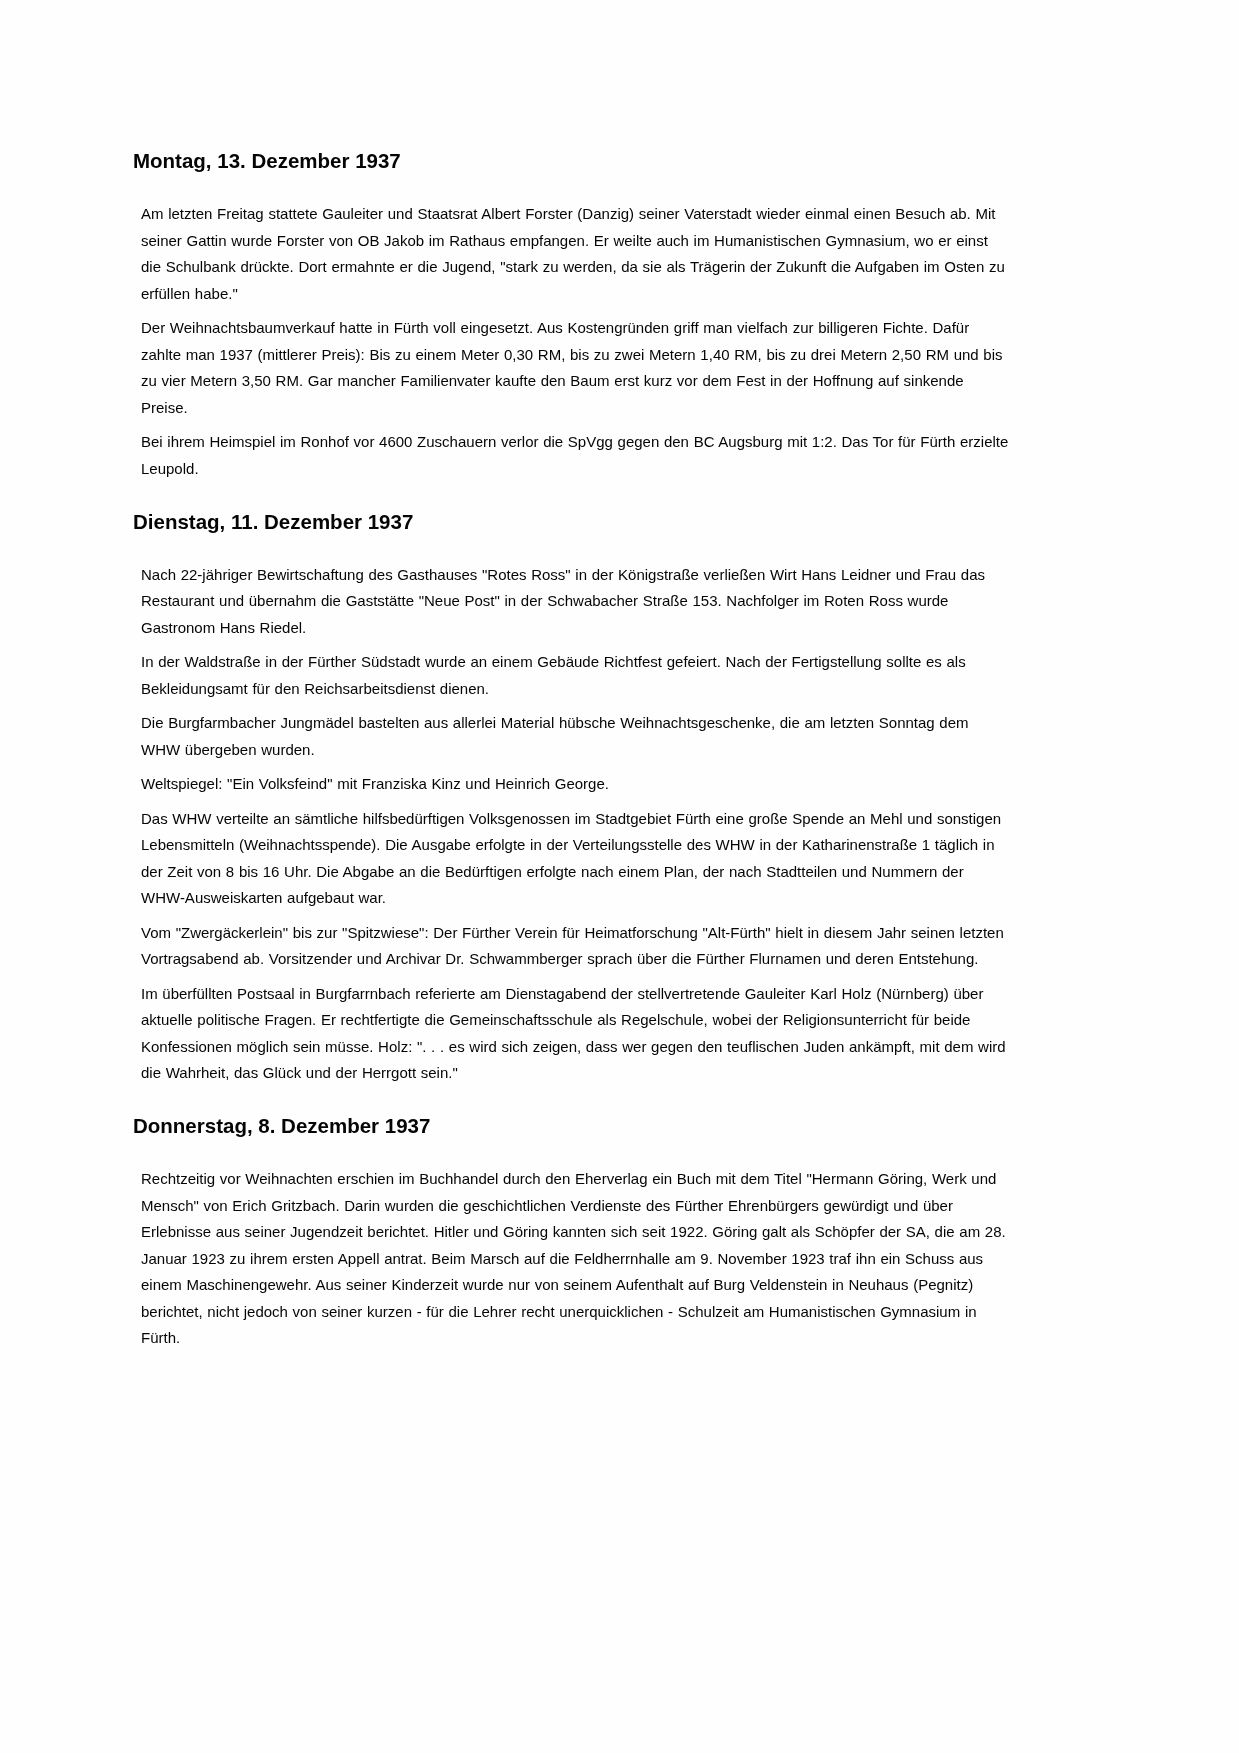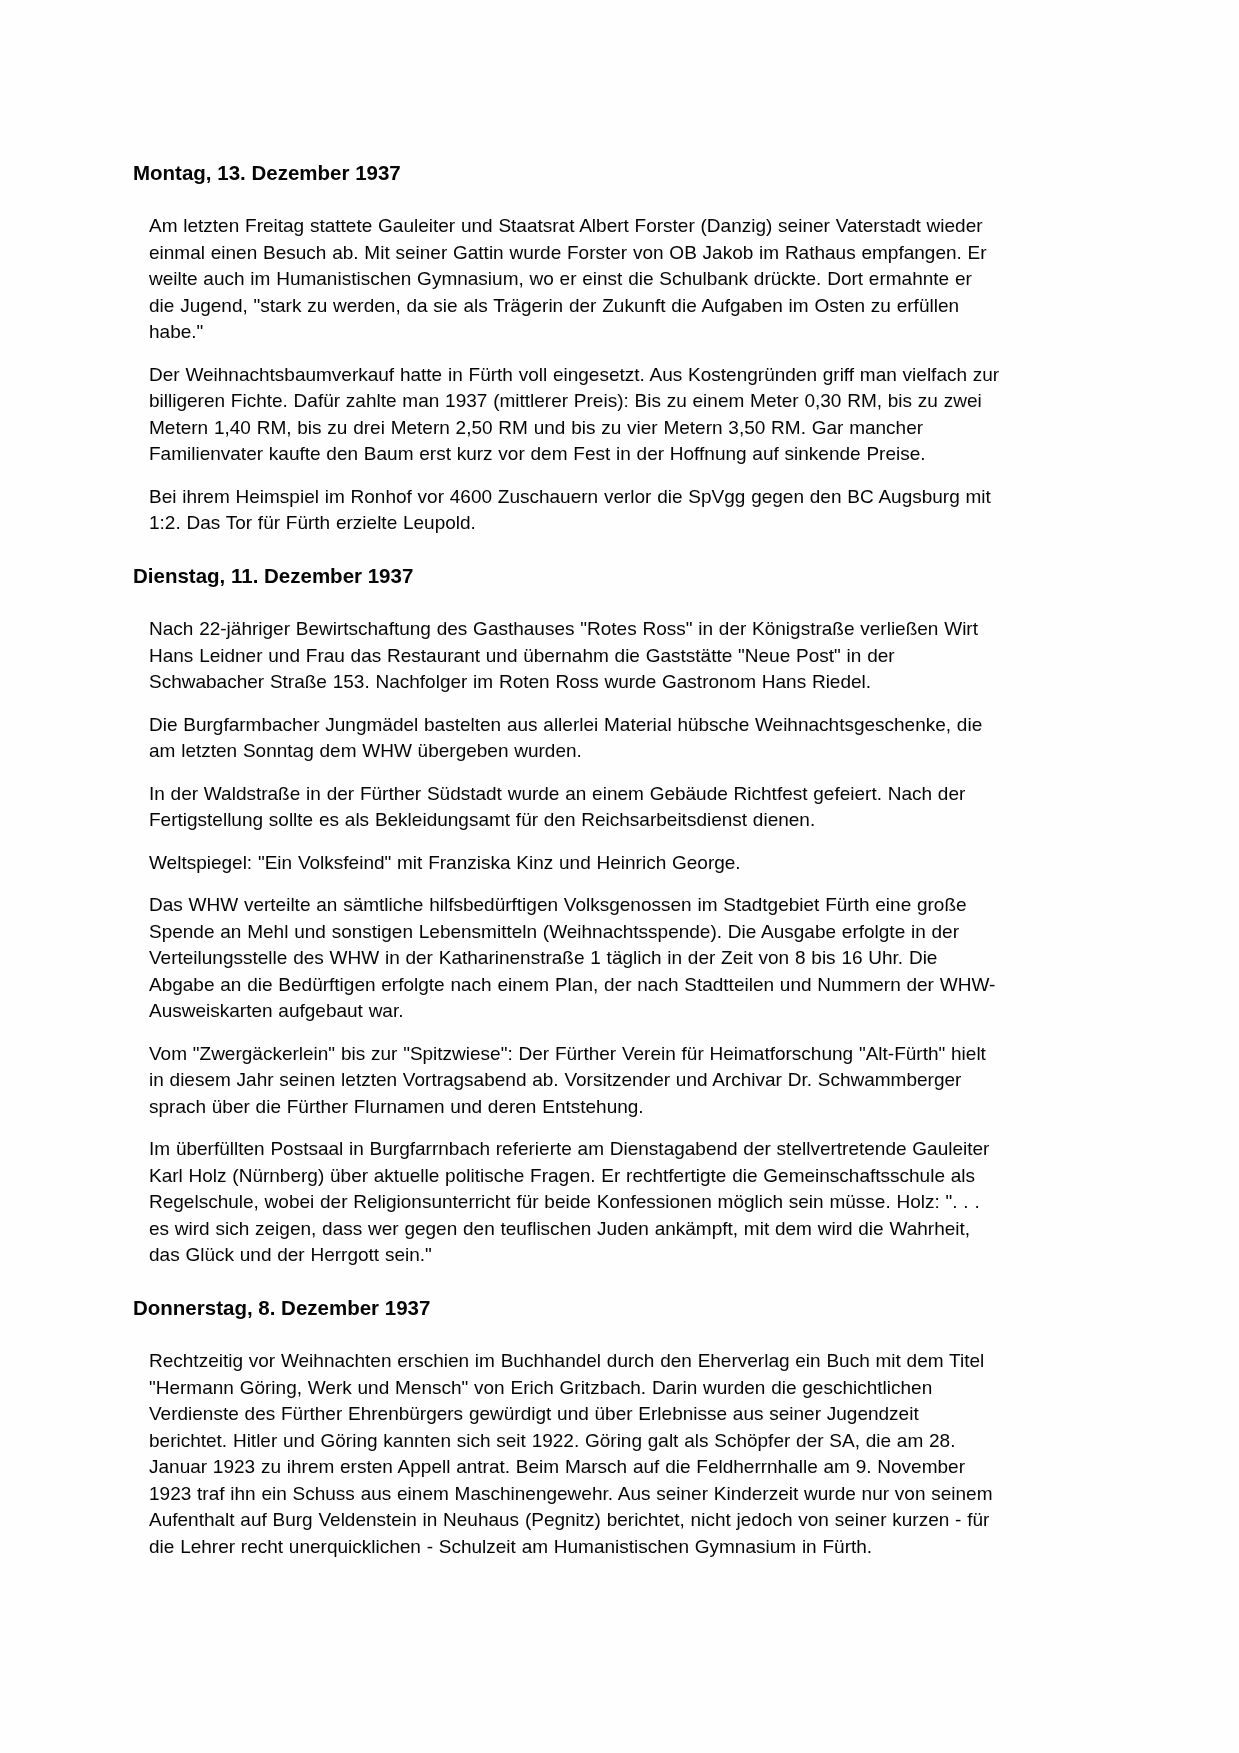--- a/index.html
+++ b/index.html
@@ -23,48 +23,48 @@
     top: 148px;
     width: 885px;
   }
   .section-heading {
     font-size: 20.5px;
     line-height: 26.5px;
     font-weight: bold;
     margin: 26.5px 0 26.5px 0;
   }
   .section:first-child .section-heading {
-    margin-top: 12px;
+    margin-top: 0;
   }
   .paragraph {
-    font-size: 19px;
+    font-size: 15px;
     line-height: 26.5px;
-    margin: 16px;
+    margin: 8px;
     text-align: left;
     word-spacing: 0.5px;
   }
 </style>
 </head>
 <body>
 
 <div class="page">
   <main class="content">
 
     <section class="section">
       <h2 class="section-heading">Montag, 13. Dezember 1937</h2>
       <p class="paragraph">Am letzten Freitag stattete Gauleiter und Staatsrat Albert Forster (Danzig) seiner Vaterstadt wieder einmal einen Besuch ab. Mit seiner Gattin wurde Forster von OB Jakob im Rathaus empfangen. Er weilte auch im Humanistischen Gymnasium, wo er einst die Schulbank drückte. Dort ermahnte er die Jugend, "stark zu werden, da sie als Trägerin der Zukunft die Aufgaben im Osten zu erfüllen habe."</p>
       <p class="paragraph">Der Weihnachtsbaumverkauf hatte in Fürth voll eingesetzt. Aus Kostengründen griff man vielfach zur billigeren Fichte. Dafür zahlte man 1937 (mittlerer Preis): Bis zu einem Meter 0,30 RM, bis zu zwei Metern 1,40 RM, bis zu drei Metern 2,50 RM und bis zu vier Metern 3,50 RM. Gar mancher Familienvater kaufte den Baum erst kurz vor dem Fest in der Hoffnung auf sinkende Preise.</p>
       <p class="paragraph">Bei ihrem Heimspiel im Ronhof vor 4600 Zuschauern verlor die SpVgg gegen den BC Augsburg mit 1:2. Das Tor für Fürth erzielte Leupold.</p>
     </section>
 
     <section class="section">
       <h2 class="section-heading">Dienstag, 11. Dezember 1937</h2>
       <p class="paragraph">Nach 22-jähriger Bewirtschaftung des Gasthauses "Rotes Ross" in der Königstraße verließen Wirt Hans Leidner und Frau das Restaurant und übernahm die Gaststätte "Neue Post" in der Schwabacher Straße 153. Nachfolger im Roten Ross wurde Gastronom Hans Riedel.</p>
+      <p class="paragraph">In der Waldstraße in der Fürther Südstadt wurde an einem Gebäude Richtfest gefeiert. Nach der Fertigstellung sollte es als Bekleidungsamt für den Reichsarbeitsdienst dienen.</p>
       <p class="paragraph">Die Burgfarmbacher Jungmädel bastelten aus allerlei Material hübsche Weihnachtsgeschenke, die am letzten Sonntag dem WHW übergeben wurden.</p>
-      <p class="paragraph">In der Waldstraße in der Fürther Südstadt wurde an einem Gebäude Richtfest gefeiert. Nach der Fertigstellung sollte es als Bekleidungsamt für den Reichsarbeitsdienst dienen.</p>
       <p class="paragraph">Weltspiegel: "Ein Volksfeind" mit Franziska Kinz und Heinrich George.</p>
     </section>
 
     <section class="section">
       <p class="paragraph">Das WHW verteilte an sämtliche hilfsbedürftigen Volksgenossen im Stadtgebiet Fürth eine große Spende an Mehl und sonstigen Lebensmitteln (Weihnachtsspende). Die Ausgabe erfolgte in der Verteilungsstelle des WHW in der Katharinenstraße 1 täglich in der Zeit von 8 bis 16 Uhr. Die Abgabe an die Bedürftigen erfolgte nach einem Plan, der nach Stadtteilen und Nummern der WHW-Ausweiskarten aufgebaut war.</p>
       <p class="paragraph">Vom "Zwergäckerlein" bis zur "Spitzwiese": Der Fürther Verein für Heimatforschung "Alt-Fürth" hielt in diesem Jahr seinen letzten Vortragsabend ab. Vorsitzender und Archivar Dr. Schwammberger sprach über die Fürther Flurnamen und deren Entstehung.</p>
       <p class="paragraph">Im überfüllten Postsaal in Burgfarrnbach referierte am Dienstagabend der stellvertretende Gauleiter Karl Holz (Nürnberg) über aktuelle politische Fragen. Er rechtfertigte die Gemeinschaftsschule als Regelschule, wobei der Religionsunterricht für beide Konfessionen möglich sein müsse. Holz: ". . . es wird sich zeigen, dass wer gegen den teuflischen Juden ankämpft, mit dem wird die Wahrheit, das Glück und der Herrgott sein."</p>
     </section>
 
     <section class="section">

